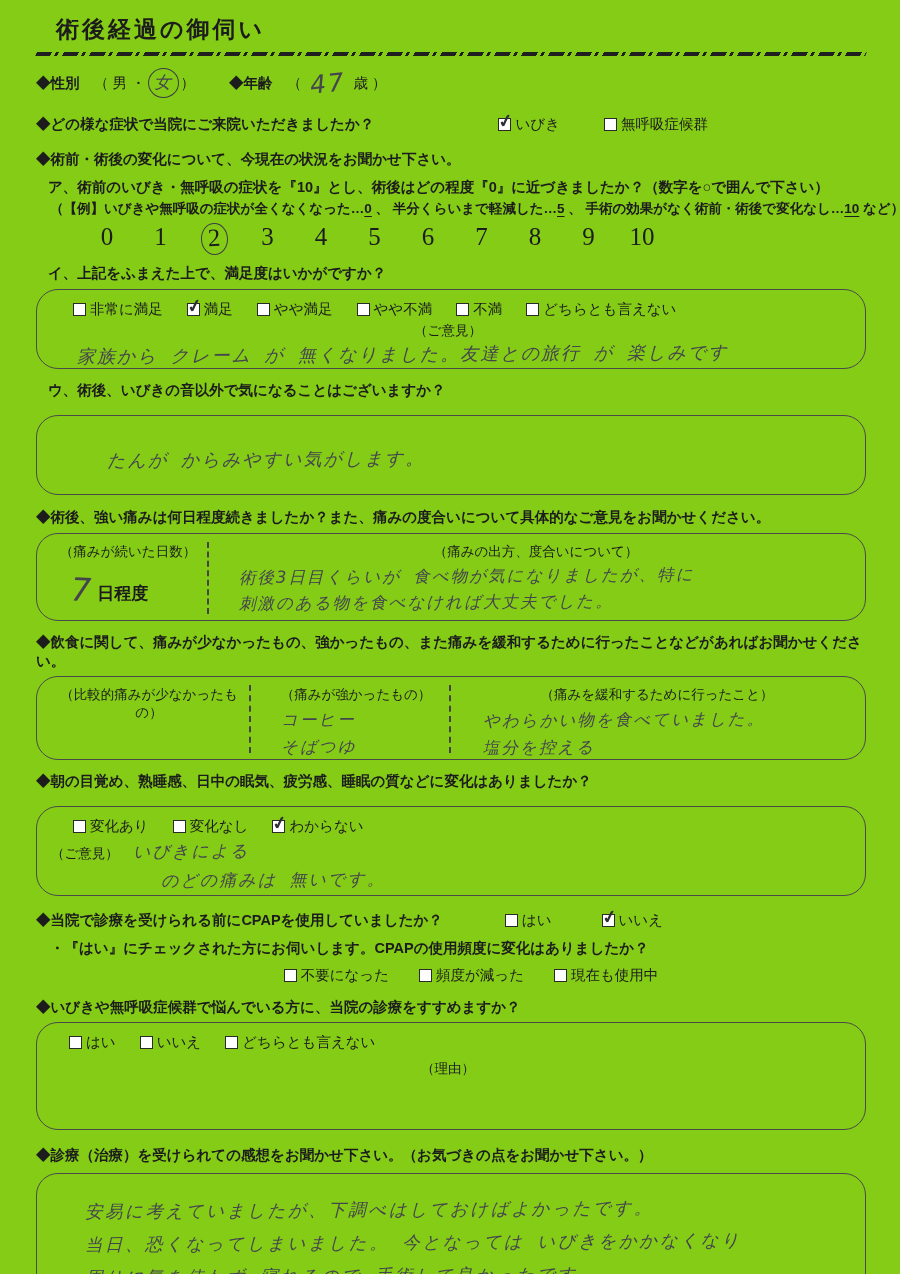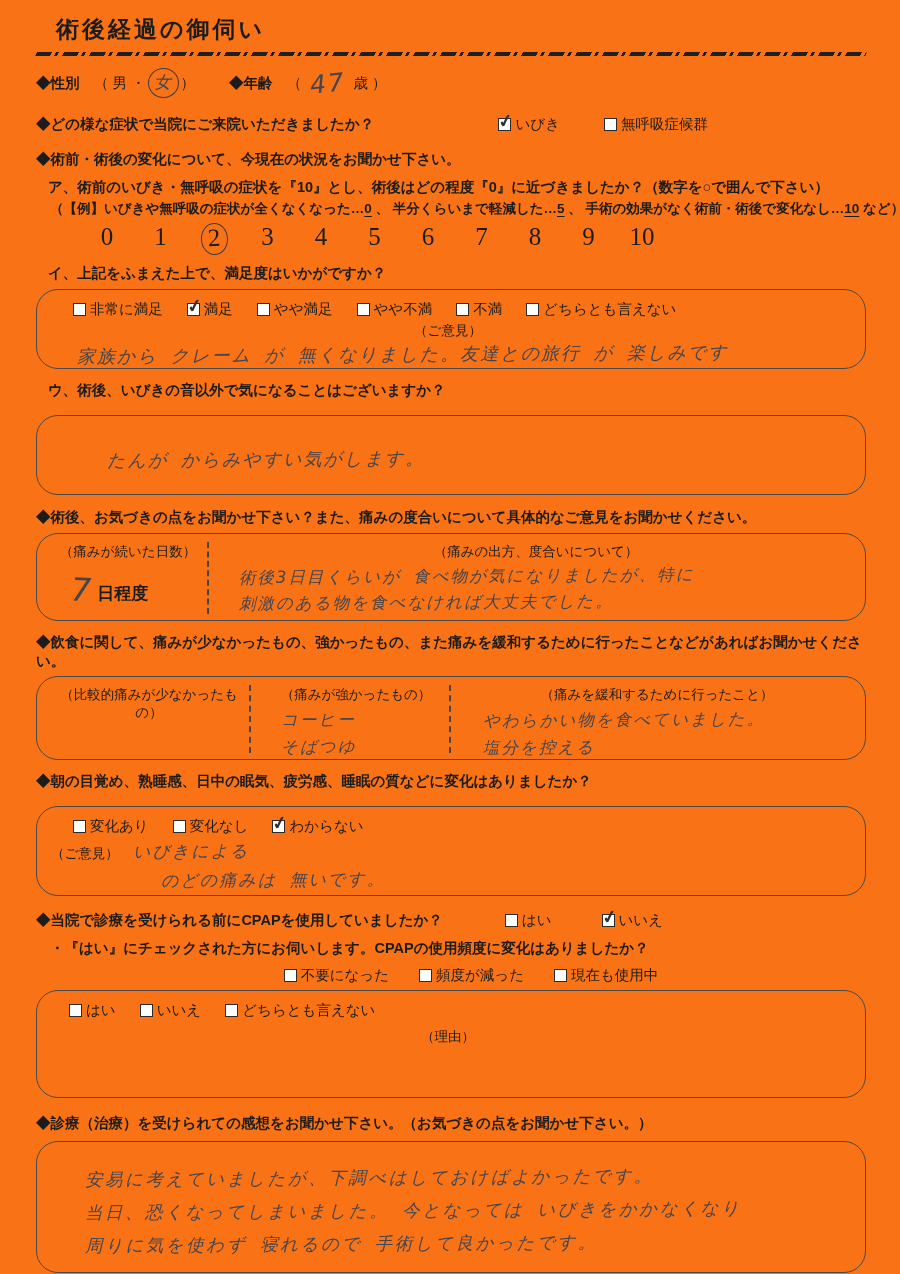--- a/index.html
+++ b/index.html
@@ -1,19 +1,19 @@
 <!DOCTYPE html>
 <html><head>
 <meta charset="utf-8">
 <style>
   * { margin:0; padding:0; box-sizing:border-box; }
   html,body { background:#e8e8e8; }
   body { font-family:"Liberation Sans", sans-serif; color:#1c1c1c; }
   .page {
-    position:relative; width:900px; height:1274px; background:#f97316;
+    position:relative; width:900px; height:1274px; background:#84cc16;
     margin:0 auto; overflow:hidden; padding:8px 34px 0 36px;
   }
   .title { font-size:23px; font-weight:bold; letter-spacing:3px; margin:6px 0 0 20px; }
   .dashrule {
     height:4px; margin-top:7px;
     background:repeating-linear-gradient(90deg,#1f1f1f 0 15px,transparent 15px 19px,#1f1f1f 19px 22px,transparent 22px 27px);
     transform:skewX(-20deg);
   }
   .row { display:flex; align-items:center; }
   .q { font-size:14.5px; font-weight:bold; white-space:nowrap; }
@@ -167,21 +167,21 @@
     </div>
     <div class="small-label">（ご意見）</div>
     <div class="hw">家族から クレーム が 無くなりました。友達との旅行 が 楽しみです</div>
   </div>
 
   <div class="sub-q" style="margin-top:12px;">ウ、術後、いびきの音以外で気になることはございますか？</div>
   <div class="rbox box2">
     <div class="hw">たんが からみやすい気がします。</div>
   </div>
 
-  <div class="sec-q" style="margin-top:13px;">◆術後、お気づきの点をお聞かせ下さい？また、痛みの度合いについて具体的なご意見をお聞かせください。</div>
+  <div class="sec-q" style="margin-top:13px;">◆術後、強い痛みは何日程度続きましたか？また、痛みの度合いについて具体的なご意見をお聞かせください。</div>
   <div class="rbox box3">
     <div class="days">
       <div class="small-label">（痛みが続いた日数）</div>
       <div class="daysval">
         <span class="hw big7">7</span>
         <span class="unit">日程度</span>
       </div>
     </div>
     <div class="vdash"></div>
     <div class="detail">
@@ -255,20 +255,21 @@
     <span class="opt">
         <span class="cb"></span>
         <span class="olabel">頻度が減った</span>
       </span>
     <span class="opt">
         <span class="cb"></span>
         <span class="olabel">現在も使用中</span>
       </span>
   </div>
 
+  <div class="sec-q" style="margin-top:13px;">◆いびきや無呼吸症候群で悩んでいる方に、当院の診療をすすめますか？</div>
   <div class="rbox box6">
     <div class="optrow">
       <span class="opt">
           <span class="cb"></span>
           <span class="olabel">はい</span>
         </span>
       <span class="opt">
           <span class="cb"></span>
           <span class="olabel">いいえ</span>
         </span>

